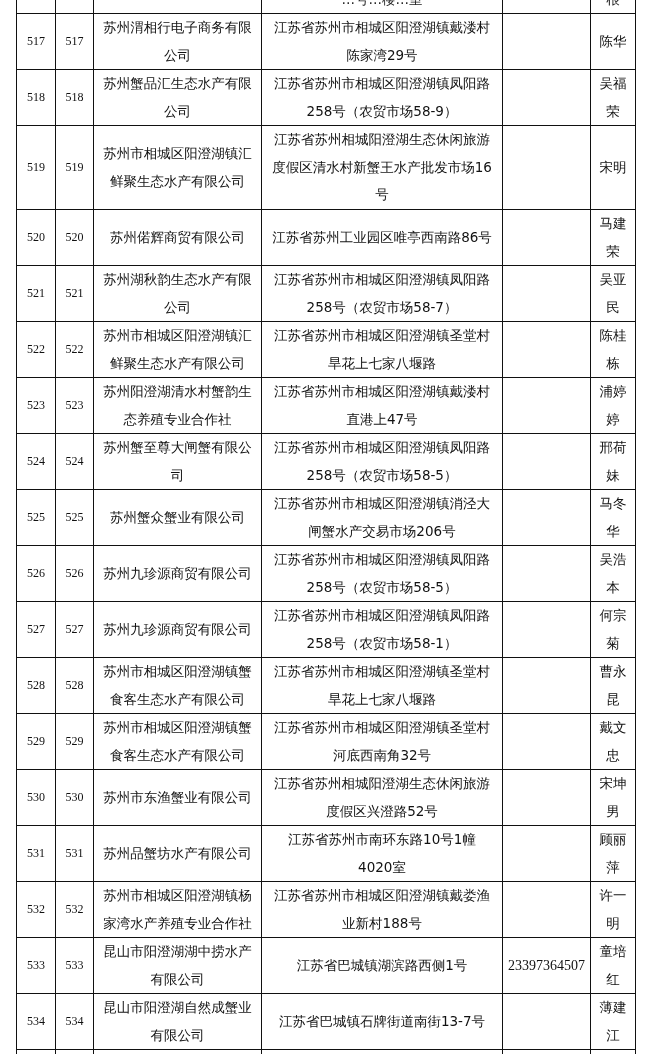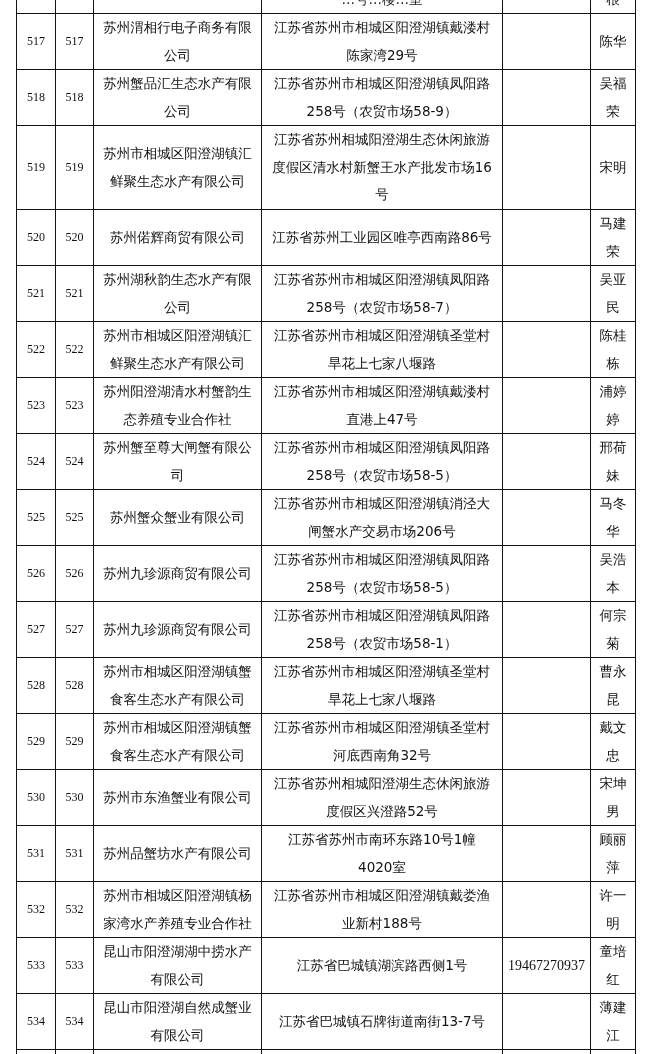--- a/index.html
+++ b/index.html
@@ -164,21 +164,21 @@
           <td class="company">苏州市相城区阳澄湖镇杨家湾水产养殖专业合作社</td>
           <td class="address">江苏省苏州市相城区阳澄湖镇戴娄渔业新村188号</td>
           <td class="phone"></td>
           <td class="contact">许一明</td>
         </tr>
         <tr style="height: 55px;">
           <td class="num">533</td>
           <td class="num">533</td>
           <td class="company">昆山市阳澄湖湖中捞水产有限公司</td>
           <td class="address">江苏省巴城镇湖滨路西侧1号</td>
-          <td class="phone">19467270937</td>
+          <td class="phone">23397364507</td>
           <td class="contact">童培红</td>
         </tr>
         <tr style="height: 55px;">
           <td class="num">534</td>
           <td class="num">534</td>
           <td class="company">昆山市阳澄湖自然成蟹业有限公司</td>
           <td class="address">江苏省巴城镇石牌街道南街13-7号</td>
           <td class="phone"></td>
           <td class="contact">薄建江</td>
         </tr>

